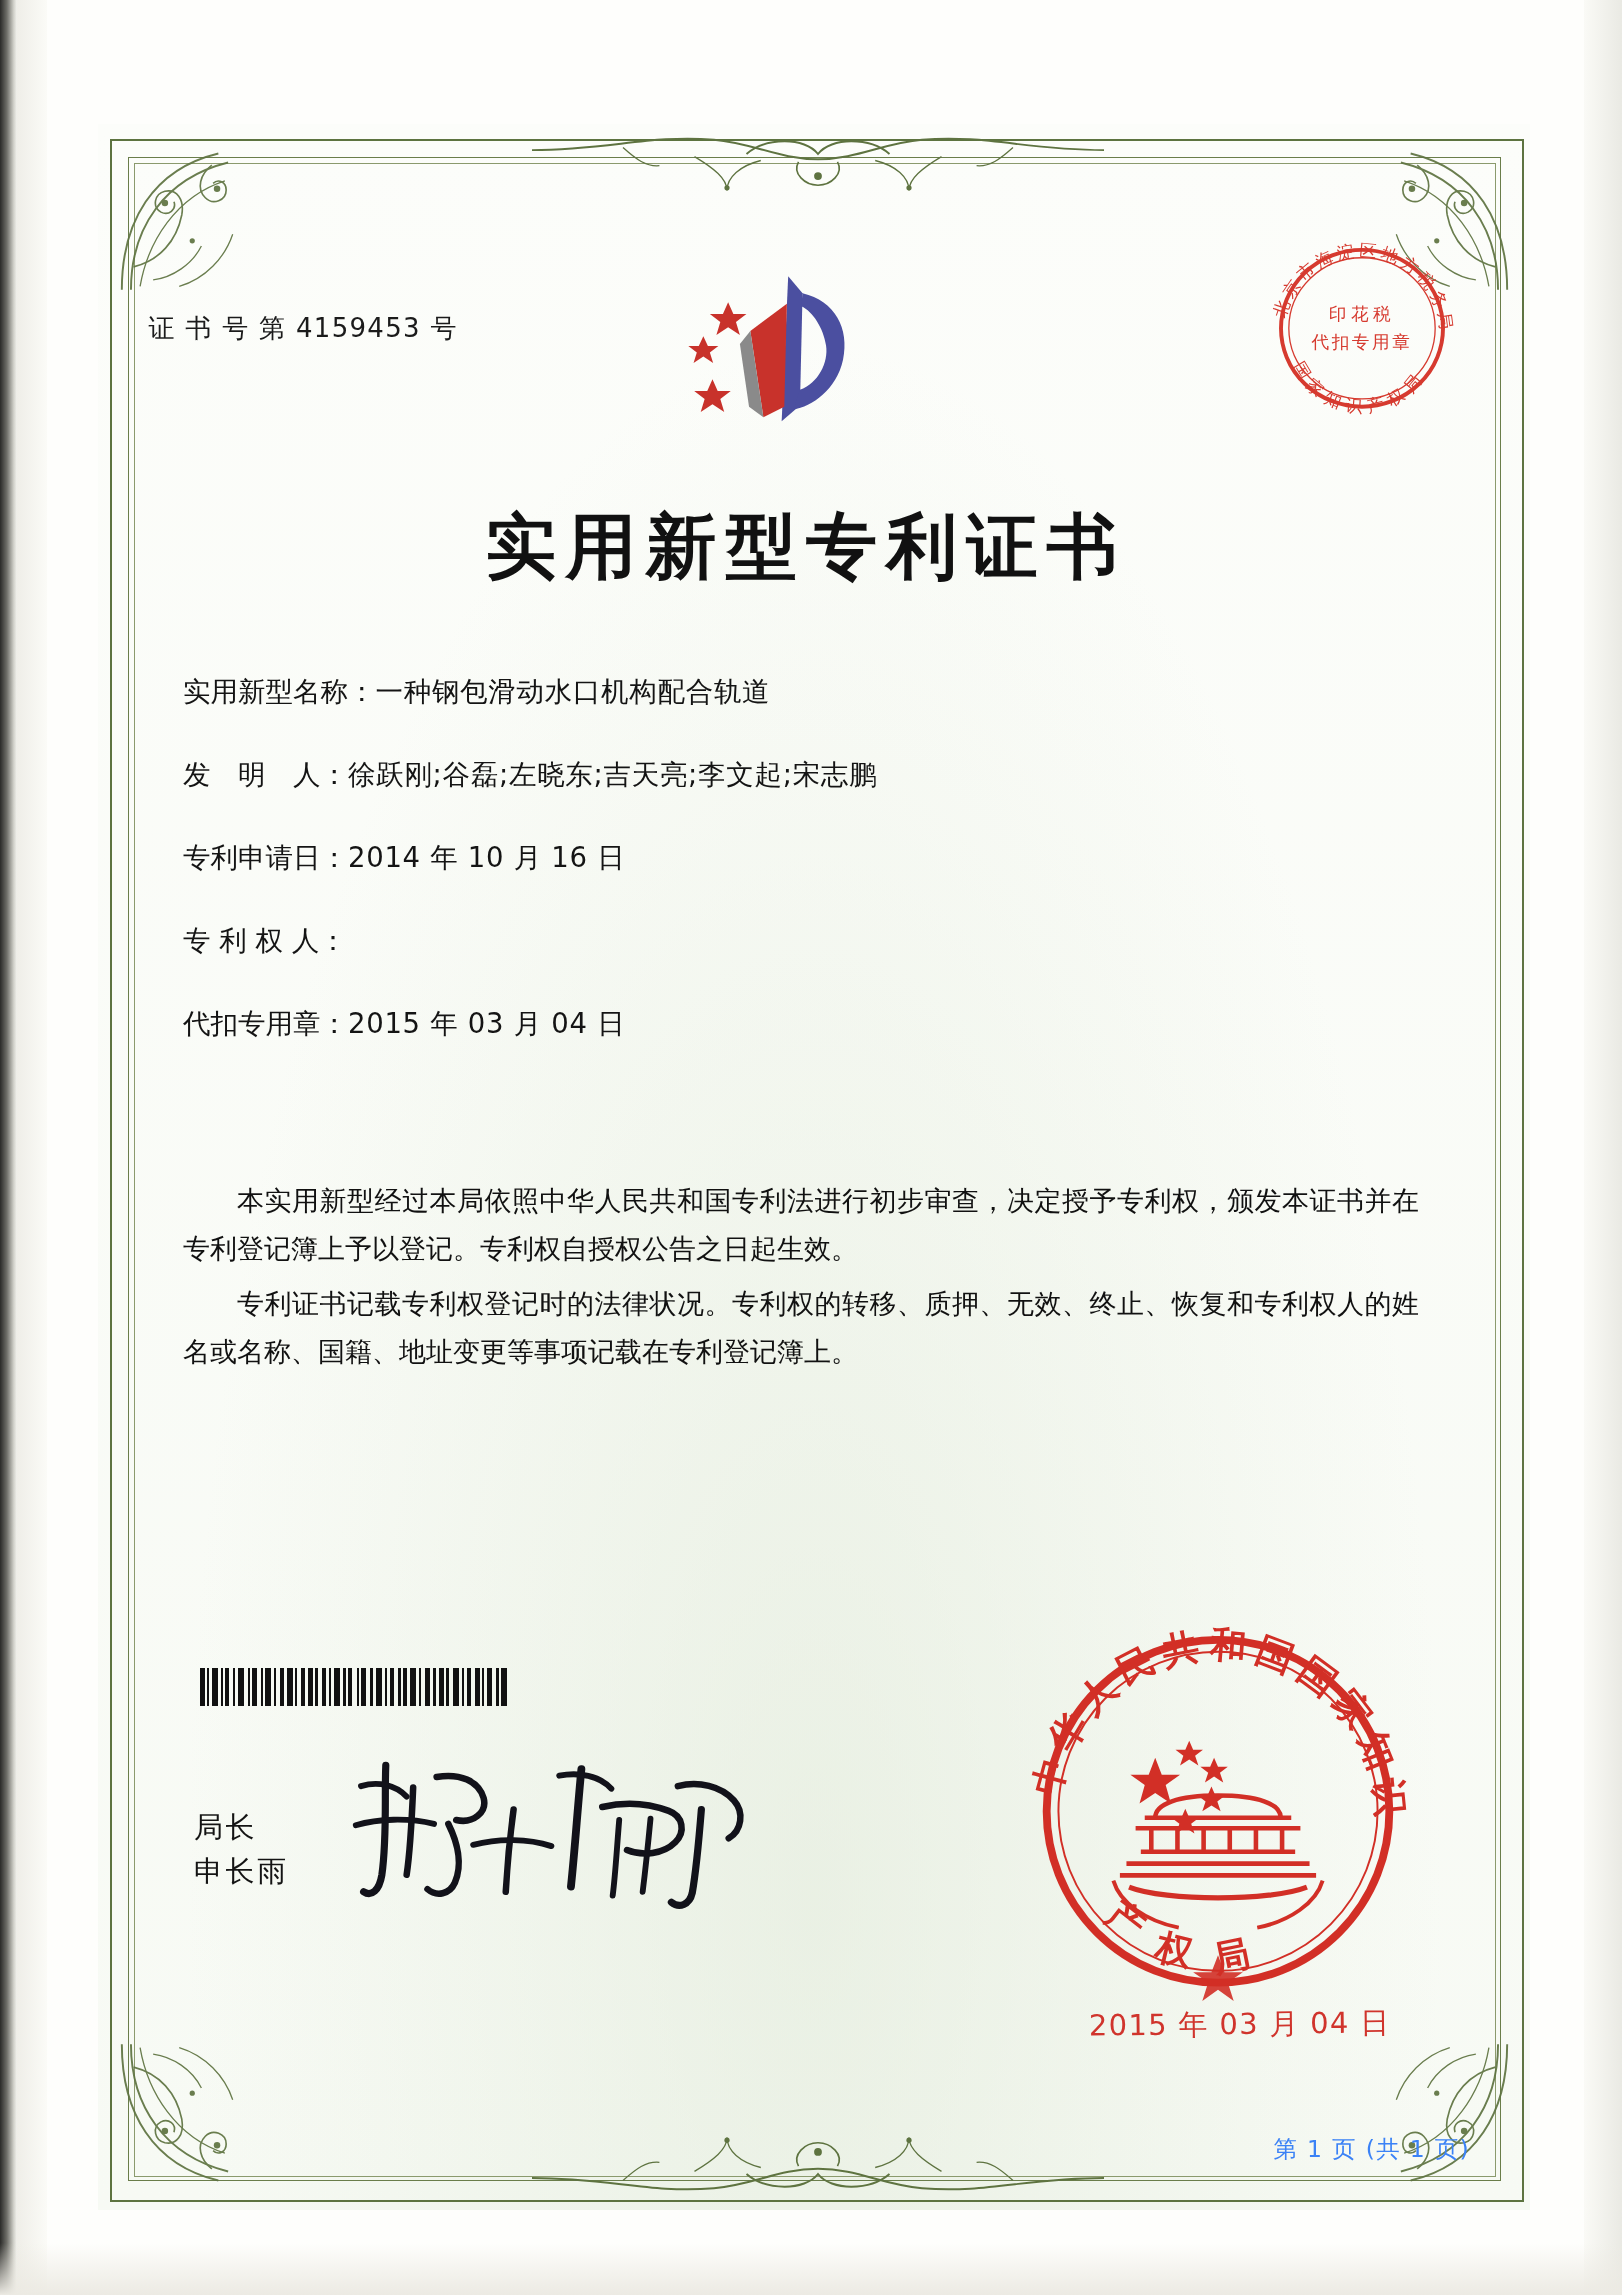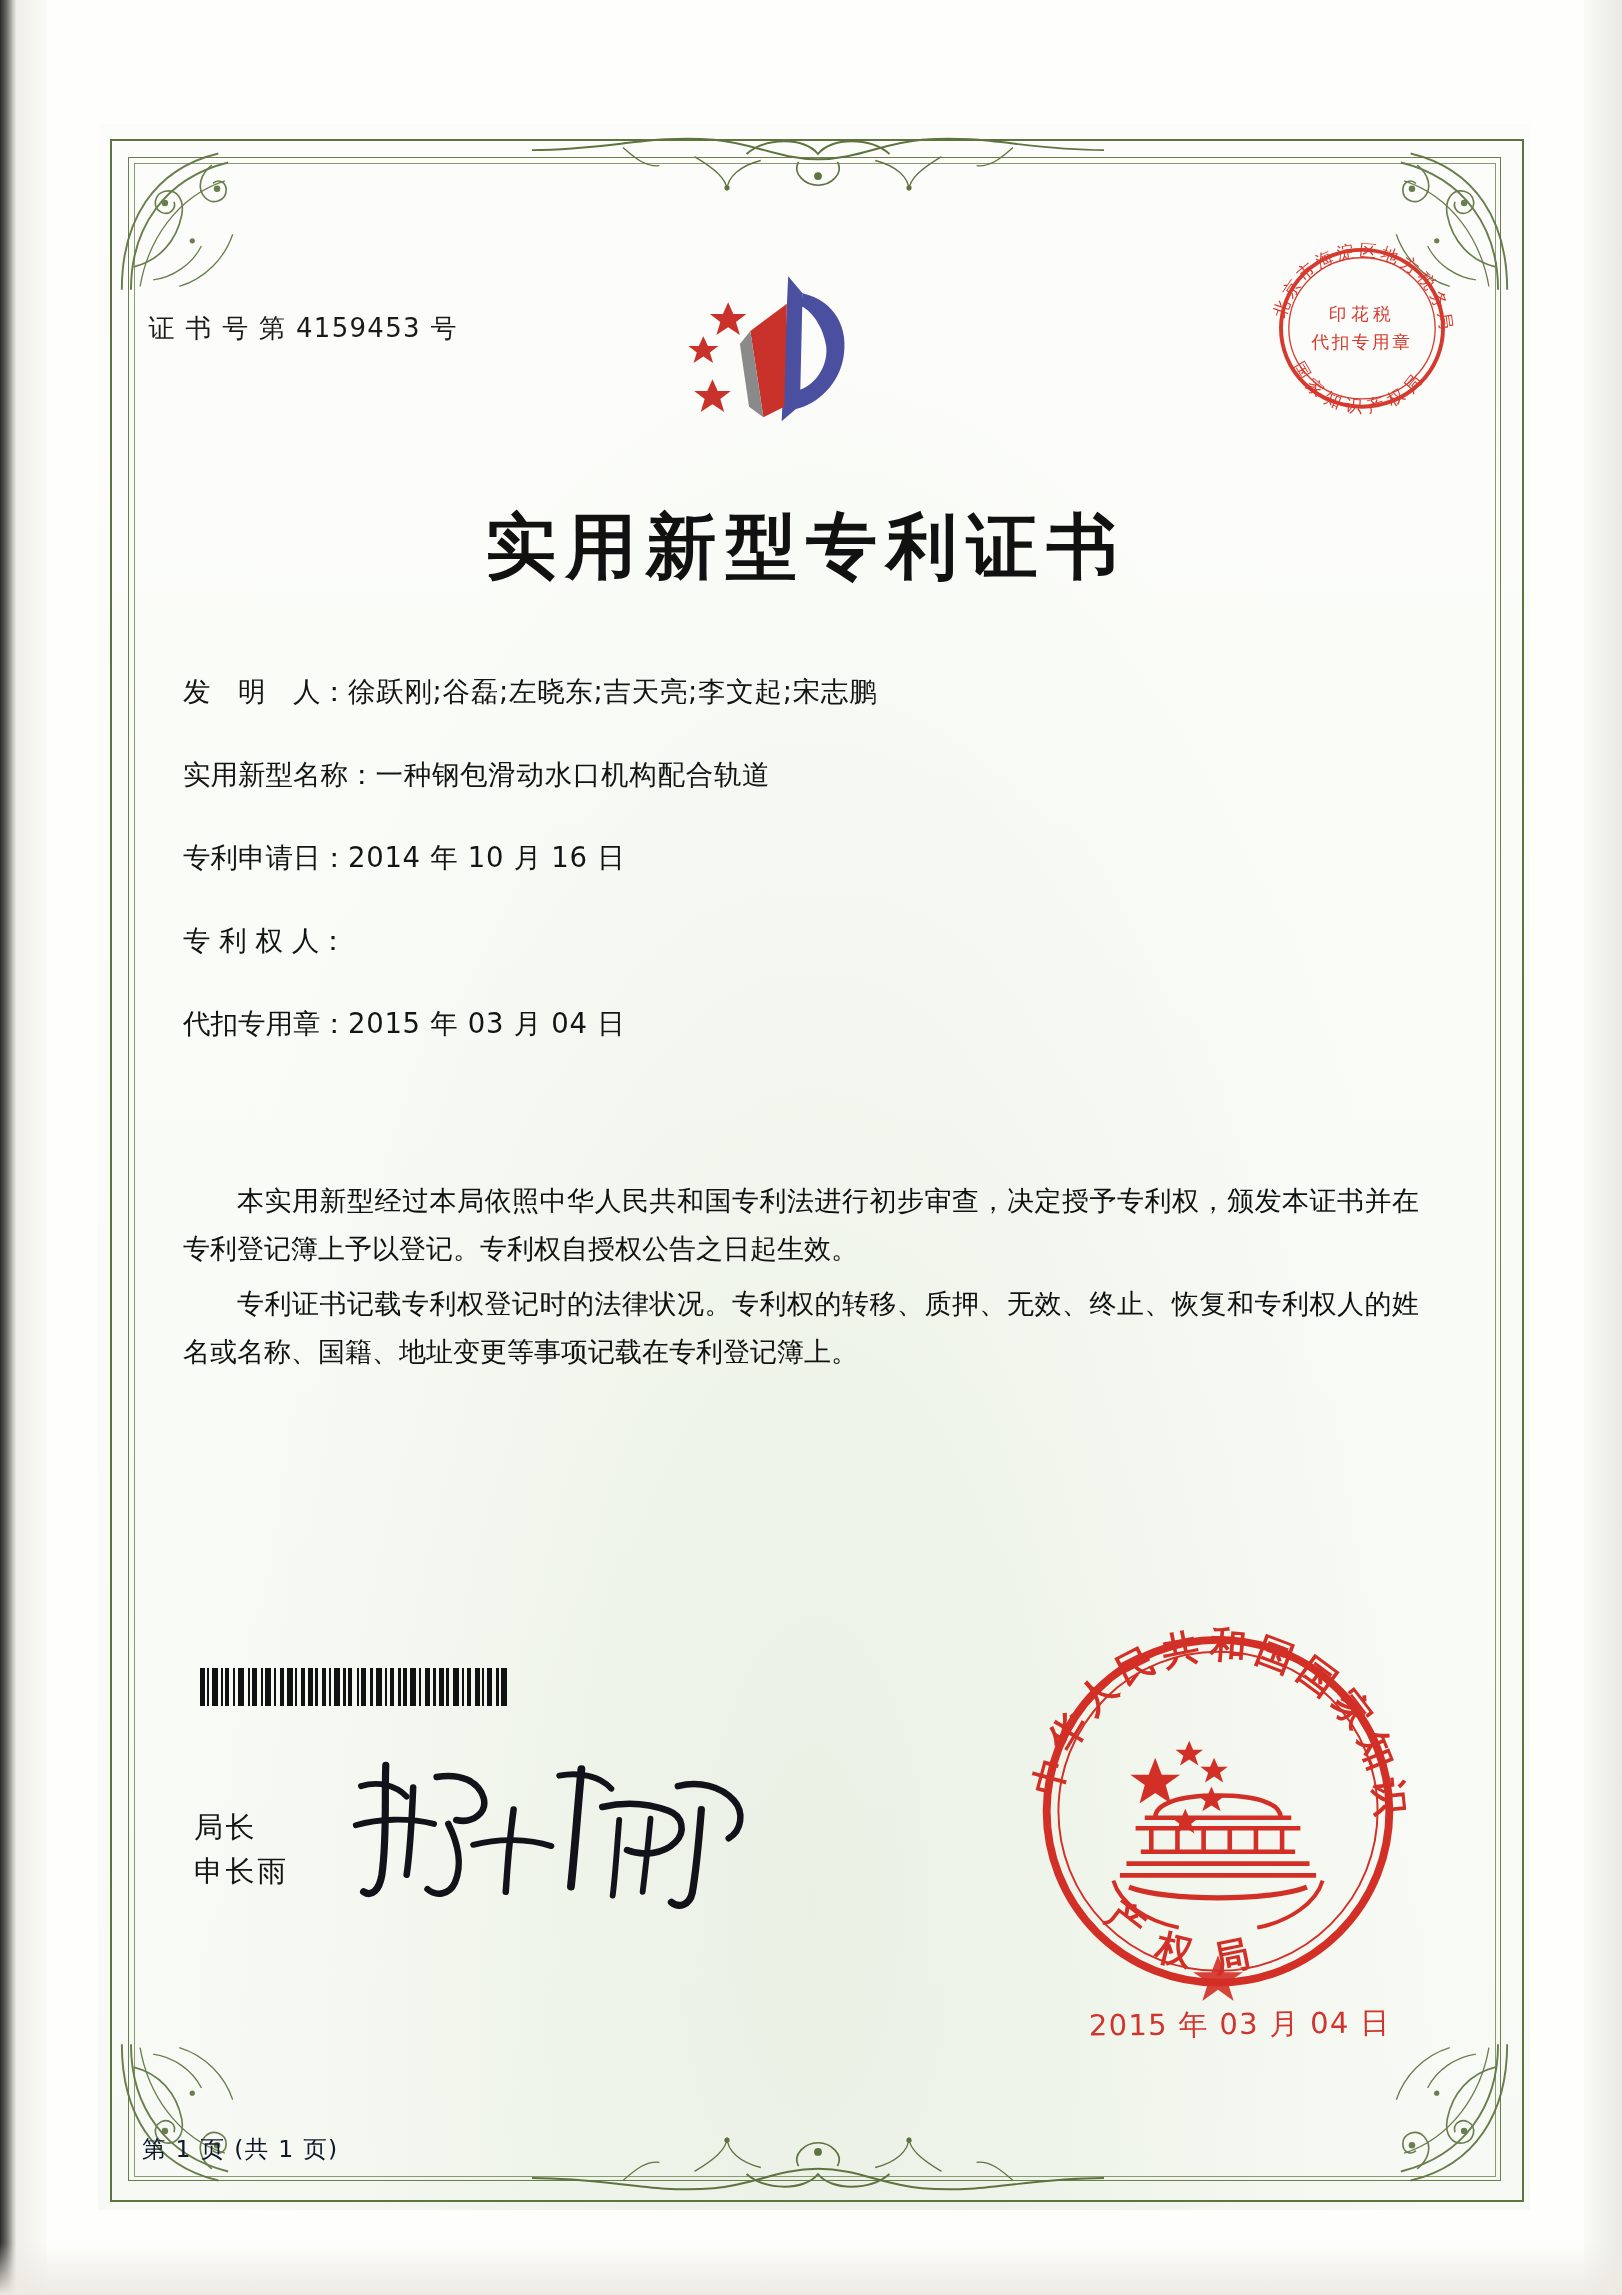--- a/index.html
+++ b/index.html
@@ -228,23 +228,23 @@
     font-family: "DejaVu Sans", sans-serif;
     letter-spacing: 1.3px;
     white-space: nowrap;
     transform: rotate(-0.6deg);
   }
 
   .page-footer {
     position: absolute;
     left: 0; top: 1963px;
     width: 1328px;
-    text-align: left;
+    text-align: right;
     font-size: 23.5px;
-    color: #0f172a;
+    color: #3b82f6;
     font-family: "DejaVu Sans", sans-serif;
     letter-spacing: 1.3px;
   }
 </style>
 </head>
 <body>
 
 <div class="scan">
   <div class="paper-tint"></div>
   <div class="scan-edge-left"></div>
@@ -403,26 +403,26 @@
       </text>
       <text x="165" y="140" text-anchor="middle" font-family="'DejaVu Sans', sans-serif" font-size="27" fill="#d63a2f" letter-spacing="7">印花税</text>
       <text x="165" y="182" text-anchor="middle" font-family="'DejaVu Sans', sans-serif" font-size="27" fill="#d63a2f" letter-spacing="4">代扣专用章</text>
     </svg>
   </div>
 
   <div class="main-title">实用新型专利证书</div>
 
   <div class="fields">
     <div class="field-row">
+      <span class="field-label">实用新型名称：</span>
+      <span class="field-value">一种钢包滑动水口机构配合轨道</span>
+    </div>
+    <div class="field-row">
       <span class="field-label">发　明　人：</span>
       <span class="field-value">徐跃刚;谷磊;左晓东;吉天亮;李文起;宋志鹏</span>
-    </div>
-    <div class="field-row">
-      <span class="field-label">实用新型名称：</span>
-      <span class="field-value">一种钢包滑动水口机构配合轨道</span>
     </div>
     <div class="field-row">
       <span class="field-label">专利申请日：</span>
       <span class="field-value">2014 年 10 月 16 日</span>
     </div>
     <div class="field-row">
       <span class="field-label">专 利 权 人：</span>
     </div>
     <div class="field-row">
       <span class="field-label">代扣专用章：</span>

